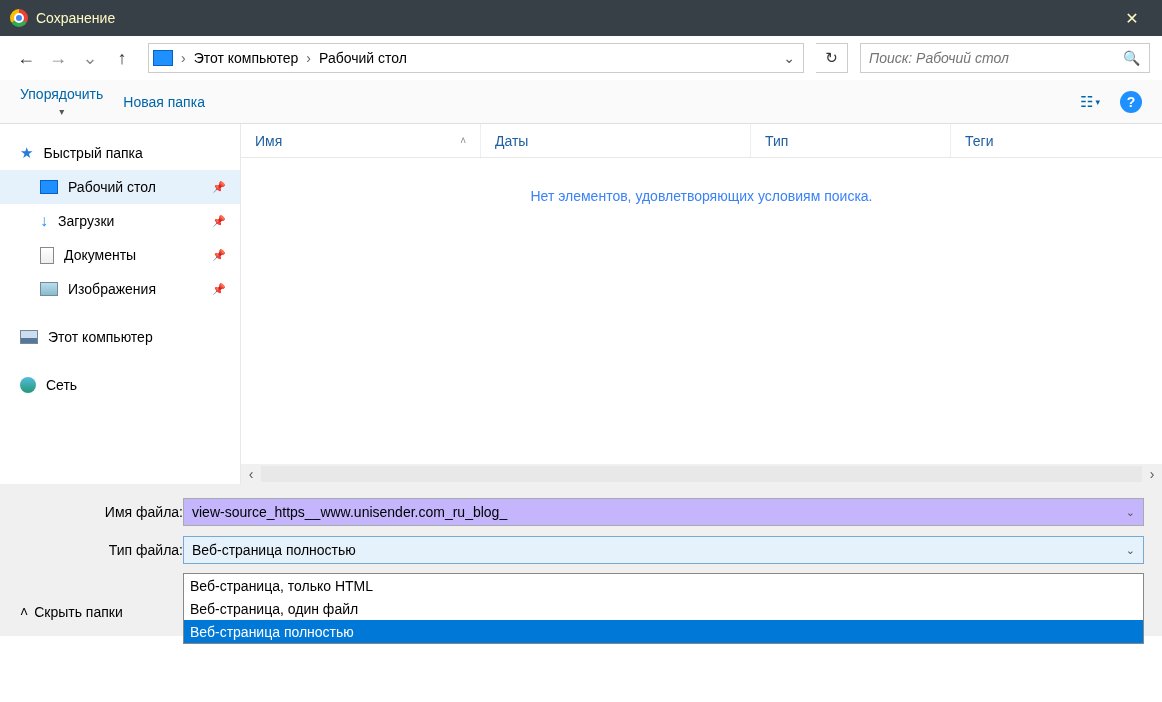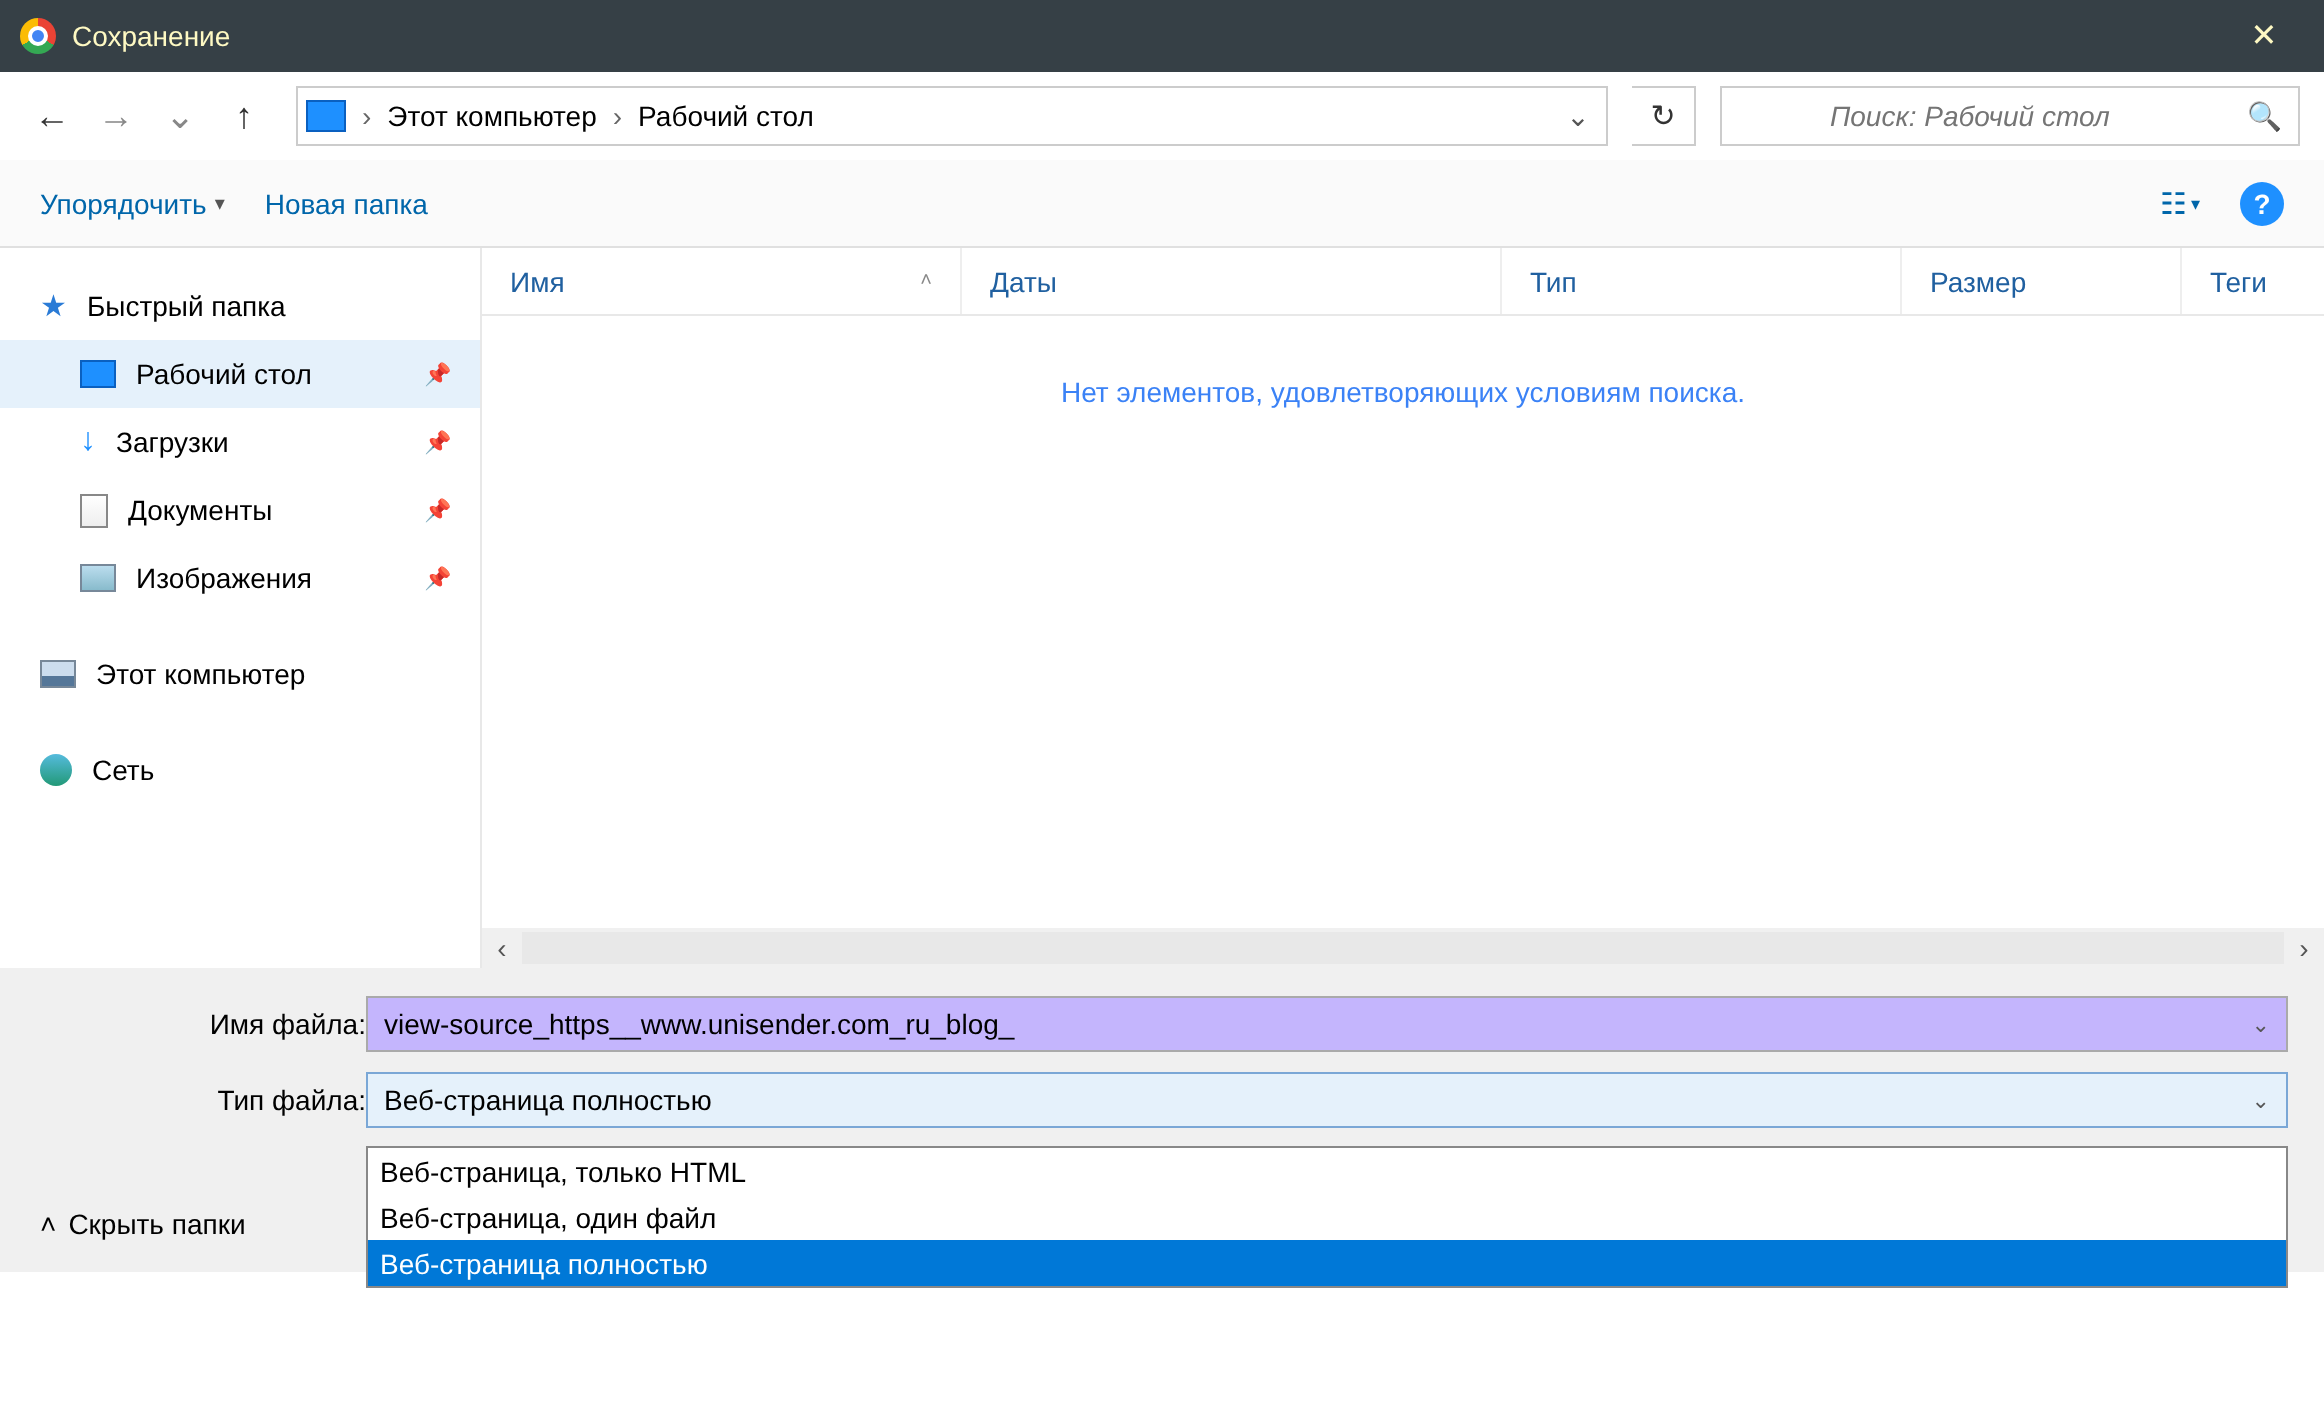--- a/index.html
+++ b/index.html
@@ -13,24 +13,24 @@
 .nav-arrow { width:28px; text-align:center; color:#888; font-size:18px; cursor:pointer;}
 .nav-arrow.enabled{color:#333;}
 .breadcrumb { flex:1; height:30px; border:1px solid #ccc; display:flex; align-items:center; padding:0 4px; gap:2px; margin:0 8px;}
 .bc-icon{ width:20px; height:16px; background:#1e90ff; margin-right:4px; border:1px solid #0a60c0;}
 .bc-sep{ color:#666; padding:0 2px;}
 .bc-item{ padding:2px 4px; cursor:pointer;}
 .bc-spacer{flex:1;}
 .bc-drop{ width:20px; text-align:center; color:#555;}
 .refresh { width:32px; text-align:center; color:#333; font-size:15px; cursor:pointer; border:1px solid #ccc; border-left:none; height:30px; display:flex; align-items:center; justify-content:center;}
 .searchbox { width:290px; height:30px; border:1px solid #ccc; display:flex; align-items:center; padding:0 8px; margin-left:8px;}
-.searchbox input { flex:1; border:none; outline:none; color:#0f172a; font-style:italic;margin-left:46px;}
+.searchbox input { flex:1; border:none; outline:none; color:#0f172a; font-style:italic;}
 .search-icon{ color:#555; cursor:pointer;}
 .toolbar { height:44px; border-bottom:1px solid #e0e0e0; display:flex; align-items:center; padding:0 20px; gap:20px; background:#fafafa;}
-.tb-btn{ color:#0066aa; cursor:pointer; display:flex; align-items:center; gap:4px;}
+.tb-btn{ color:#0066aa; cursor:pointer; display:flex; align-items:center; gap:4px;flex-direction:column;}
 .tb-spacer{flex:1;}
 .help-icon{ width:22px; height:22px; border-radius:50%; background:#1e90ff; color:#fff; text-align:center; line-height:22px; font-weight:bold; cursor:pointer;}
 .body-row{ display:flex; height:360px;}
 .sidebar{ width:240px; background:#fff; padding-top:12px;}
 .side-item{ height:34px; display:flex; align-items:center; padding-left:20px; gap:10px; cursor:pointer;}
 .side-item.sub{ padding-left:40px;}
 .side-item.sel{ background:#e5f1fb;}
 .pin{ color:#aaa; margin-left:auto; margin-right:14px; font-size:11px;}
 .star-icon{ color:#2a7bd6; font-size:15px;}
 .folder-blue{ width:18px; height:14px; background:#1e90ff; border:1px solid #0a60c0;}
@@ -143,21 +143,20 @@
       </div>
   </div>
   <div class="main">
     <div class="cols">
       <div class="col name">
           <span>Имя</span>
           <span class="sort-caret">˄</span>
         </div>
       <div class="col dates">Даты</div>
       <div class="col type">Тип</div>
-      <div class="col size">Размер</div>
       <div class="col tags">Теги</div>
     </div>
     <div class="empty">Нет элементов, удовлетворяющих условиям поиска.</div>
     <div class="hscroll">
       <span class="arr">‹</span>
       <div class="track"></div>
       <span class="arr">›</span>
     </div>
   </div>
 </div>

